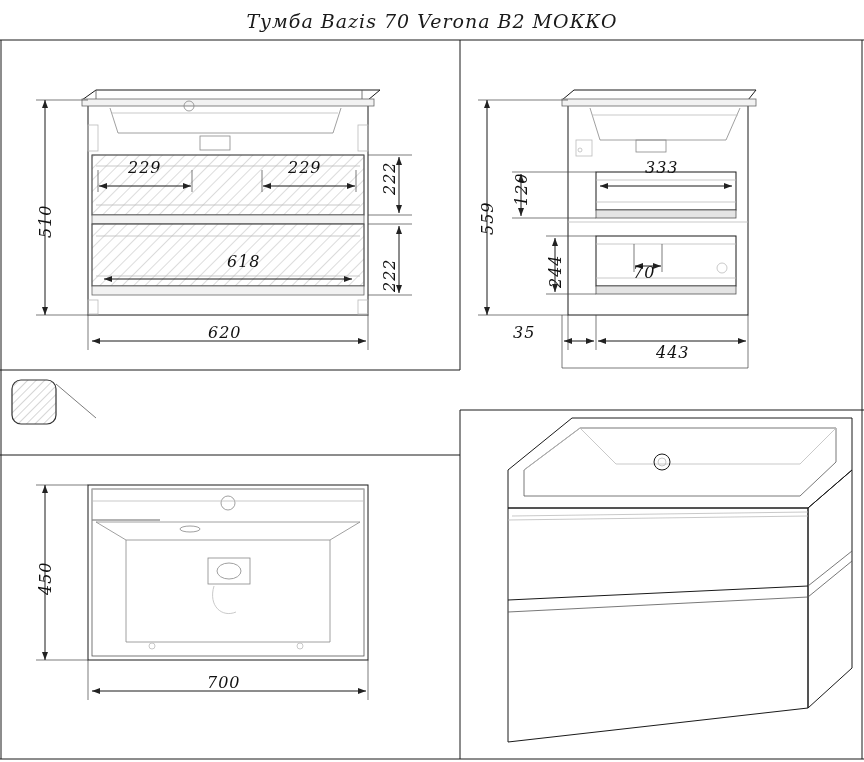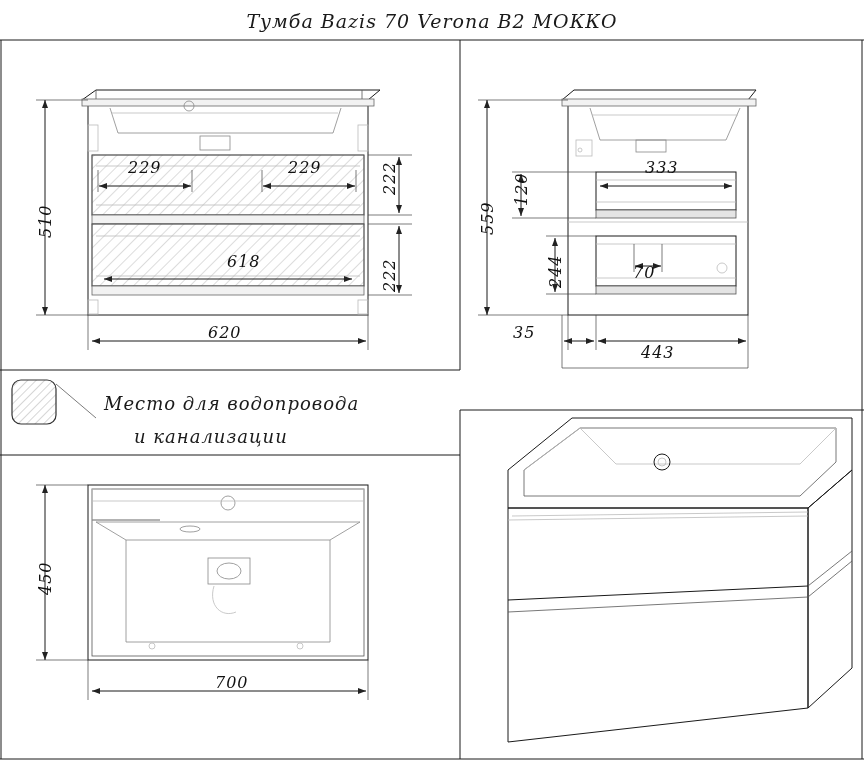--- a/index.html
+++ b/index.html
@@ -261,21 +261,19 @@
   <div class="dim" style="left:207px; top:252px;margin-left:20px;">618</div>
   <div class="dim vert" style="left:380px; top:195px;">222</div>
   <div class="dim vert" style="left:380px; top:292px;">222</div>
 
   <div class="dim vert" style="left:478px; top:235px;">559</div>
   <div class="dim vert" style="left:512px; top:206px;">120</div>
   <div class="dim vert" style="left:546px; top:288px;">244</div>
   <div class="dim" style="left:645px; top:158px;">333</div>
   <div class="dim" style="left:633px; top:247px;margin-top:16px;">70</div>
   <div class="dim" style="left:513px; top:323px;">35</div>
-  <div class="dim" style="left:641px; top:343px;">443</div>
+  <div class="dim" style="left:656px; top:343px;">443</div>
 
   <div class="dim vert" style="left:36px; top:595px;">450</div>
-  <div class="dim" style="left:207px; top:673px;margin-left:8px;">700</div>
-
-  <div class="note-text" style="left:104px; top:393px;">Место для водопровода</div>
-  <div class="note-text" style="left:134px; top:426px;">и канализации</div>
+  <div class="dim" style="left:207px; top:673px;">700</div>
+
 
 </div>
 
 </body></html>

